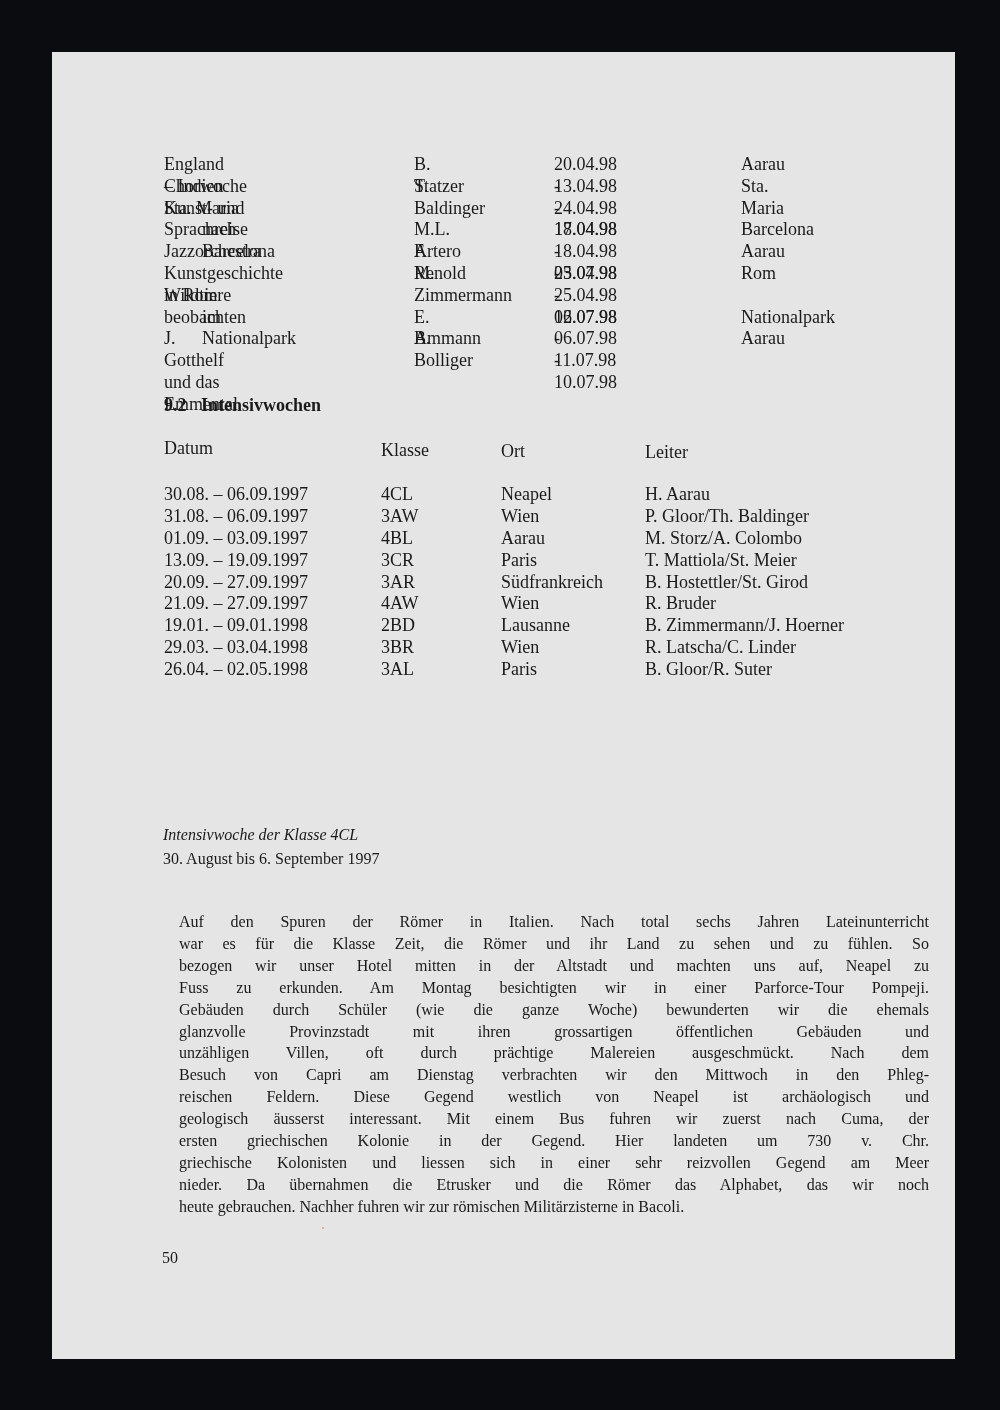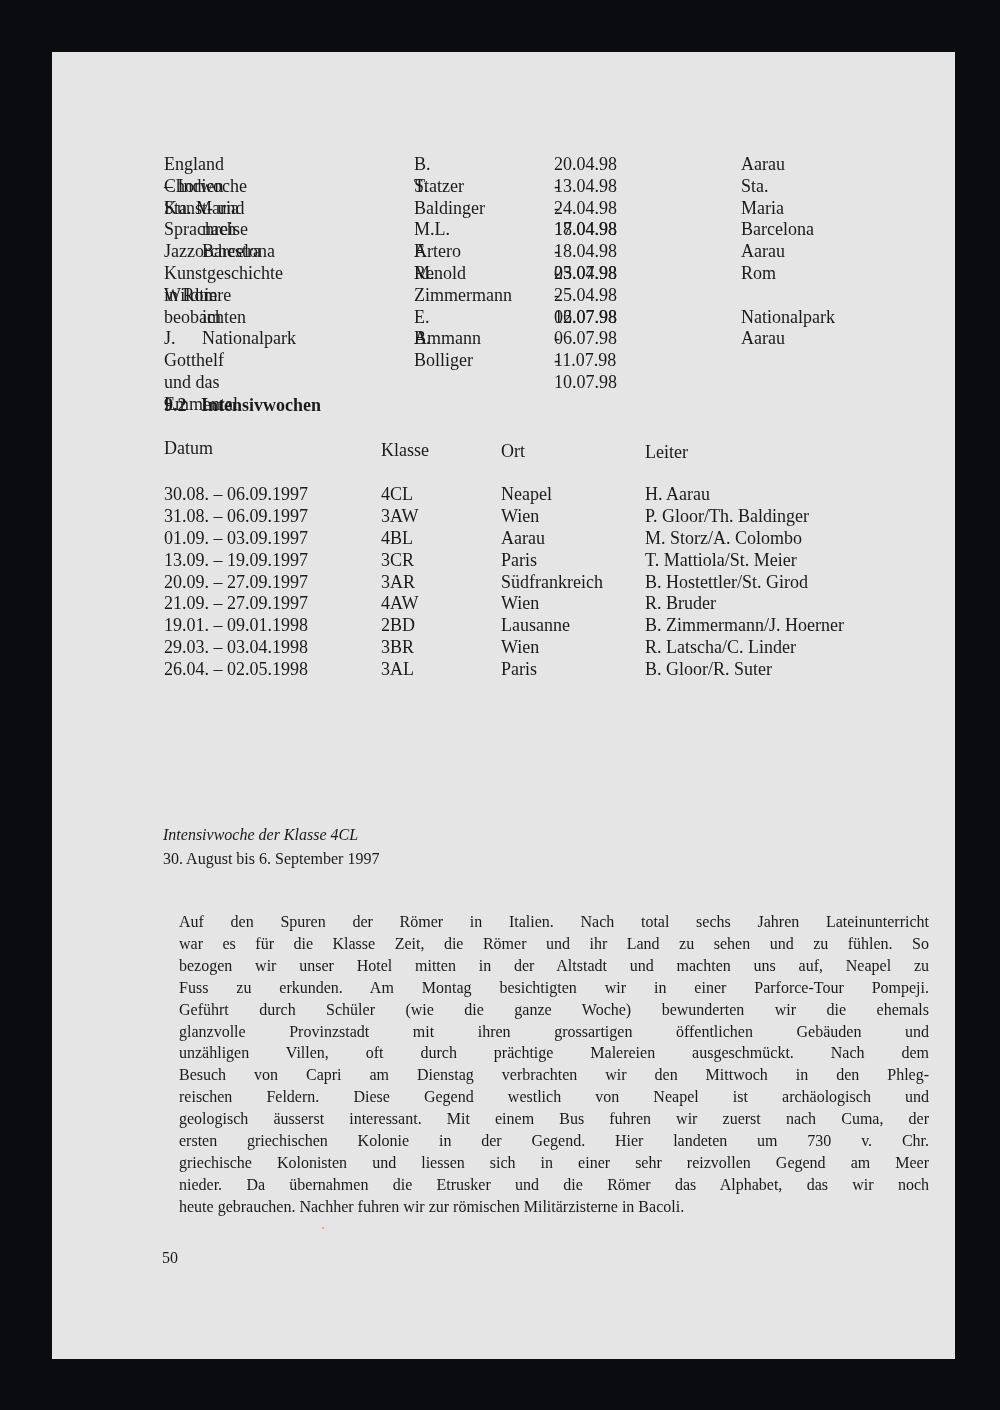--- a/index.html
+++ b/index.html
@@ -211,21 +211,21 @@
   </div>
 
   <div class="article-title">Intensivwoche der Klasse 4CL</div>
   <div class="article-date">30. August bis 6. September 1997</div>
 
   <div class="article-body">
     <span class="line">Auf den Spuren der Römer in Italien. Nach total sechs Jahren Lateinunterricht</span>
     <span class="line">war es für die Klasse Zeit, die Römer und ihr Land zu sehen und zu fühlen. So</span>
     <span class="line">bezogen wir unser Hotel mitten in der Altstadt und machten uns auf, Neapel zu</span>
     <span class="line">Fuss zu erkunden. Am Montag besichtigten wir in einer Parforce-Tour Pompeji.</span>
-    <span class="line">Geführt durch Schüler (wie die ganze Woche) bewunderten wir die ehemals</span>
+    <span class="line">Gebäuden durch Schüler (wie die ganze Woche) bewunderten wir die ehemals</span>
     <span class="line">glanzvolle Provinzstadt mit ihren grossartigen öffentlichen Gebäuden und</span>
     <span class="line">unzähligen Villen, oft durch prächtige Malereien ausgeschmückt. Nach dem</span>
     <span class="line">Besuch von Capri am Dienstag verbrachten wir den Mittwoch in den Phleg-</span>
     <span class="line">reischen Feldern. Diese Gegend westlich von Neapel ist archäologisch und</span>
     <span class="line">geologisch äusserst interessant. Mit einem Bus fuhren wir zuerst nach Cuma, der</span>
     <span class="line">ersten griechischen Kolonie in der Gegend. Hier landeten um 730 v. Chr.</span>
     <span class="line">griechische Kolonisten und liessen sich in einer sehr reizvollen Gegend am Meer</span>
     <span class="line">nieder. Da übernahmen die Etrusker und die Römer das Alphabet, das wir noch</span>
     <span class="line last">heute gebrauchen. Nachher fuhren wir zur römischen Militärzisterne in Bacoli.</span>
   </div>

